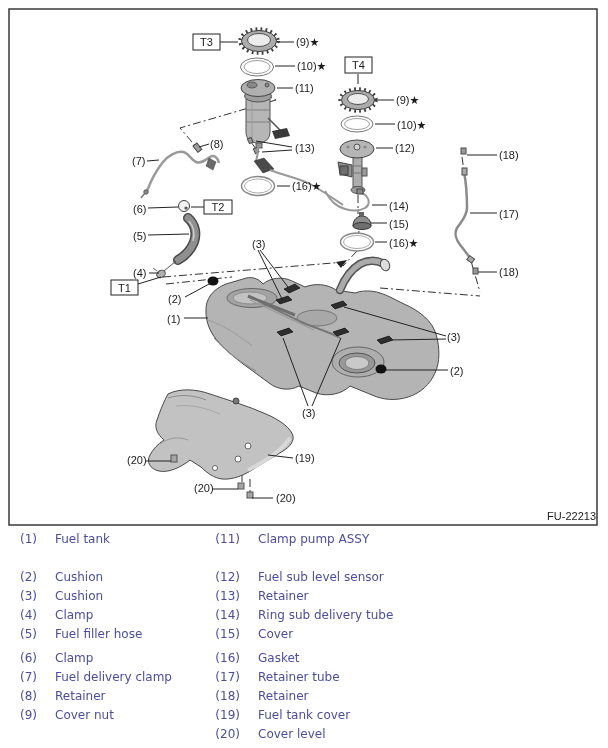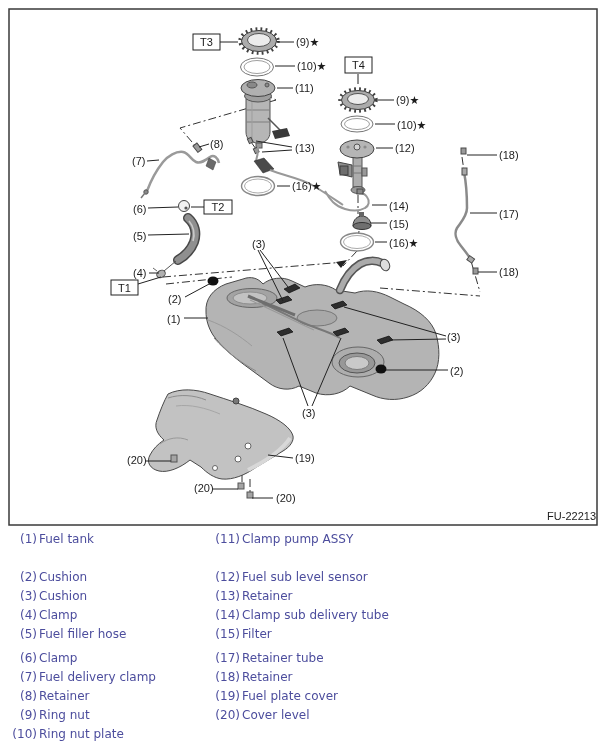--- a/index.html
+++ b/index.html
@@ -11,21 +11,21 @@
   .figcode{font-size:11px;}
   #legend{position:absolute;left:0;top:533px;width:608px;color:#4c4d9d;
           font-size:12px;font-family:"DejaVu Sans","Liberation Sans",sans-serif;}
   .lcol{position:absolute;top:0;}
   .lcol.left{left:11px;width:210px;}
   .lcol.right{left:214px;width:260px;}
   .lrow{display:flex;line-height:13px;margin-bottom:6px;white-space:nowrap;}
   .lrow.g1{margin-bottom:25px;}
   .lrow.g2{margin-bottom:11px;}
   .lnum{display:inline-block;width:26px;text-align:right;flex:0 0 26px;}
-  .llabel{margin-left:2px;}
+  .llabel{margin-left:18px;}
 </style>
 </head>
 <body>
 
 <div id="diagram">
 <svg width="608" height="533" viewBox="0 0 608 533">
 
   <rect x="9" y="9" width="588" height="516" fill="#ffffff" stroke="#3a3a3a" stroke-width="1.5"></rect>
   <text class="figcode" x="596" y="520" text-anchor="end">FU-22213</text>
 
@@ -338,58 +338,58 @@
       <div class="lrow">
         <span class="lnum">(7)</span>
         <span class="llabel">Fuel delivery clamp</span>
       </div>
       <div class="lrow">
         <span class="lnum">(8)</span>
         <span class="llabel">Retainer</span>
       </div>
       <div class="lrow">
         <span class="lnum">(9)</span>
-        <span class="llabel">Ring nut</span>
-      </div>
-      <div class="lrow">
-        <span class="lnum">(10)</span>
-        <span class="llabel">Ring nut plate</span>
+        <span class="llabel">Cover nut</span>
       </div>
     </div>
   <div class="lcol right" id="legend-right">
       <div class="lrow g1">
         <span class="lnum">(11)</span>
         <span class="llabel">Clamp pump ASSY</span>
       </div>
       <div class="lrow">
         <span class="lnum">(12)</span>
         <span class="llabel">Fuel sub level sensor</span>
       </div>
       <div class="lrow">
         <span class="lnum">(13)</span>
         <span class="llabel">Retainer</span>
       </div>
       <div class="lrow">
         <span class="lnum">(14)</span>
-        <span class="llabel">Clamp sub delivery tube</span>
+        <span class="llabel">Ring sub delivery tube</span>
       </div>
       <div class="lrow g2">
         <span class="lnum">(15)</span>
-        <span class="llabel">Filter</span>
+        <span class="llabel">Cover</span>
+      </div>
+      <div class="lrow">
+        <span class="lnum">(16)</span>
+        <span class="llabel">Gasket</span>
       </div>
       <div class="lrow">
         <span class="lnum">(17)</span>
         <span class="llabel">Retainer tube</span>
       </div>
       <div class="lrow">
         <span class="lnum">(18)</span>
         <span class="llabel">Retainer</span>
       </div>
       <div class="lrow">
         <span class="lnum">(19)</span>
-        <span class="llabel">Fuel plate cover</span>
+        <span class="llabel">Fuel tank cover</span>
       </div>
       <div class="lrow">
         <span class="lnum">(20)</span>
         <span class="llabel">Cover level</span>
       </div>
     </div>
 </div>
 
 </body></html>

